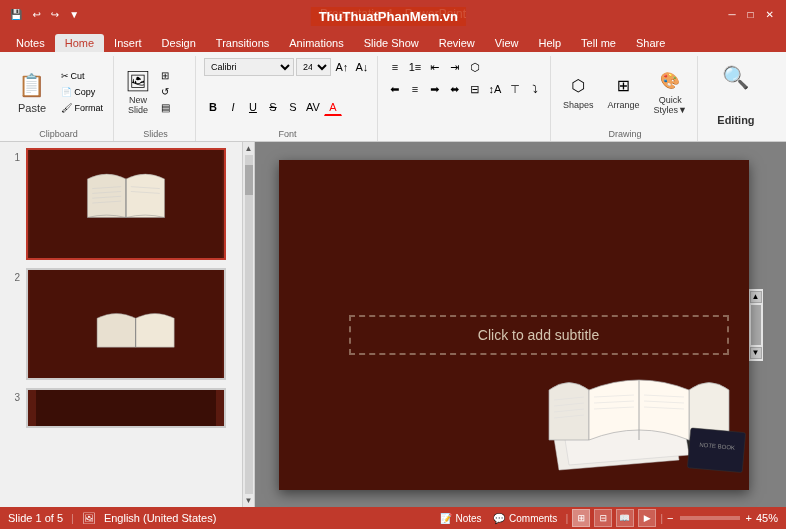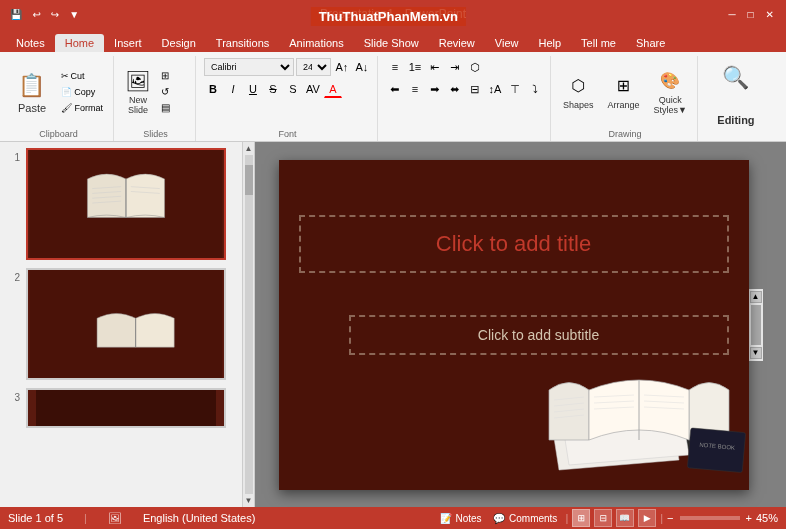--- a/index.html
+++ b/index.html
@@ -256,21 +256,21 @@
     #statusbar {
       height: 22px;
       background: #c0392b;
       display: flex;
       align-items: center;
       padding: 0 8px;
       color: white;
       font-size: 11px;
       gap: 8px;
     }
-    #statusbar-left { display: flex; gap: 21px; }
+    #statusbar-left { display: flex; gap: 8px; }
     #statusbar-right { margin-left: auto; display: flex; align-items: center; gap: 4px; }
     .status-btn {
       color: white;
       font-size: 10px;
       cursor: pointer;
       padding: 0 4px;
       display: flex;
       align-items: center;
       gap: 3px;
     }
@@ -375,21 +375,21 @@
         </div>
         <div class="rbn-btn" style="flex-direction:row;">
           <span style="font-size:10px;">▤</span>
         </div>
       </div>
     </div>
     <div class="ribbon-group-label">Slides</div>
   </div>
 
   <div class="ribbon-group" style="min-width:150px;">
-    <div class="ribbon-group-content" style="flex-direction:column;gap:2px;align-items:flex-start;margin-bottom:12px;">
+    <div class="ribbon-group-content" style="flex-direction:column;gap:20px;align-items:flex-start;margin-bottom:12px;">
       <div class="font-row">
         <select class="font-select">
           <option>Calibri</option>
         </select>
         <select class="font-size-select">
           <option>24</option>
         </select>
         <span class="font-btn">A↑</span>
         <span class="font-btn">A↓</span>
       </div>
@@ -514,23 +514,20 @@
       <div style="flex:1;width:8px;background:#d0d0d0;margin:2px 0;position:relative;">
         <div style="width:8px;height:30px;background:#aaa;position:absolute;top:10px;"></div>
       </div>
       <div style="font-size:8px;cursor:pointer;color:#555;">▼</div>
     </div>
   </div>
 
   <div id="canvas-area">
     <div id="slide-canvas">
 
-      <div class="title-placeholder">
-        <span>Click to add title</span>
-      </div>
 
       <div class="subtitle-placeholder">
         <span>Click to add subtitle</span>
       </div>
 
       <div class="canvas-book">
         <svg viewBox="0 0 230 160" style="width:100%;height:100%;">
 
           <g transform="translate(30,80)">
 

